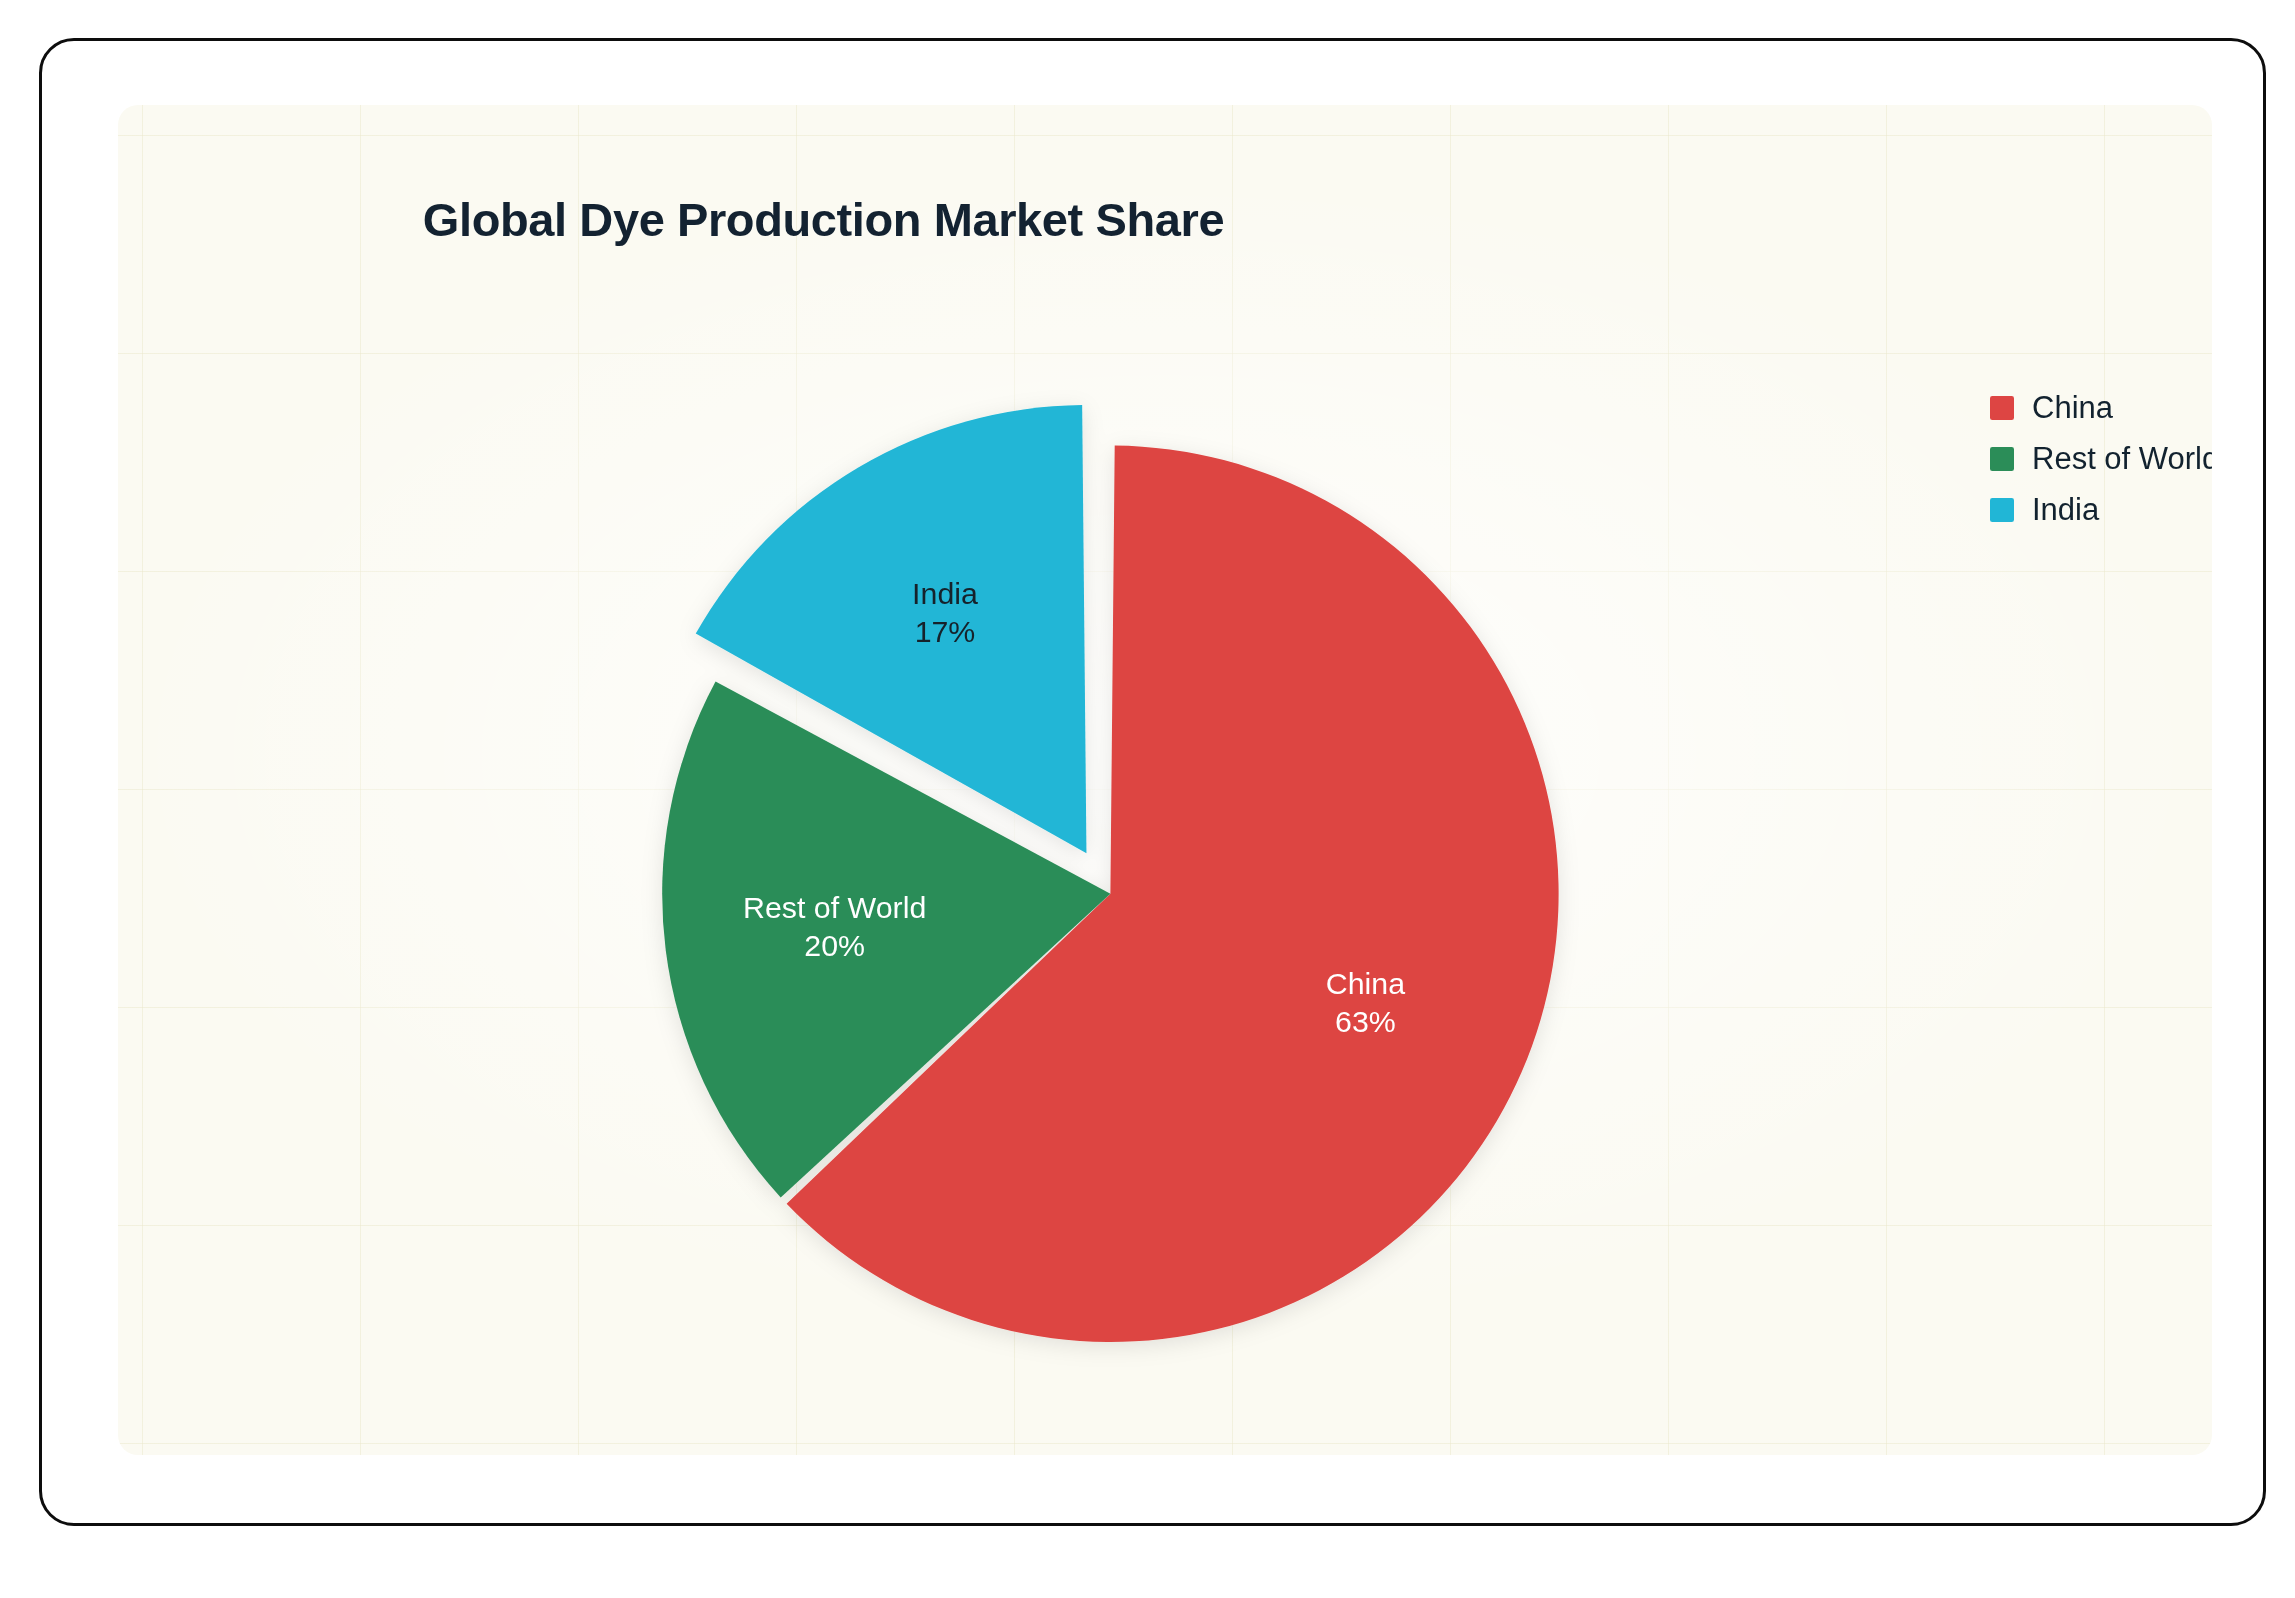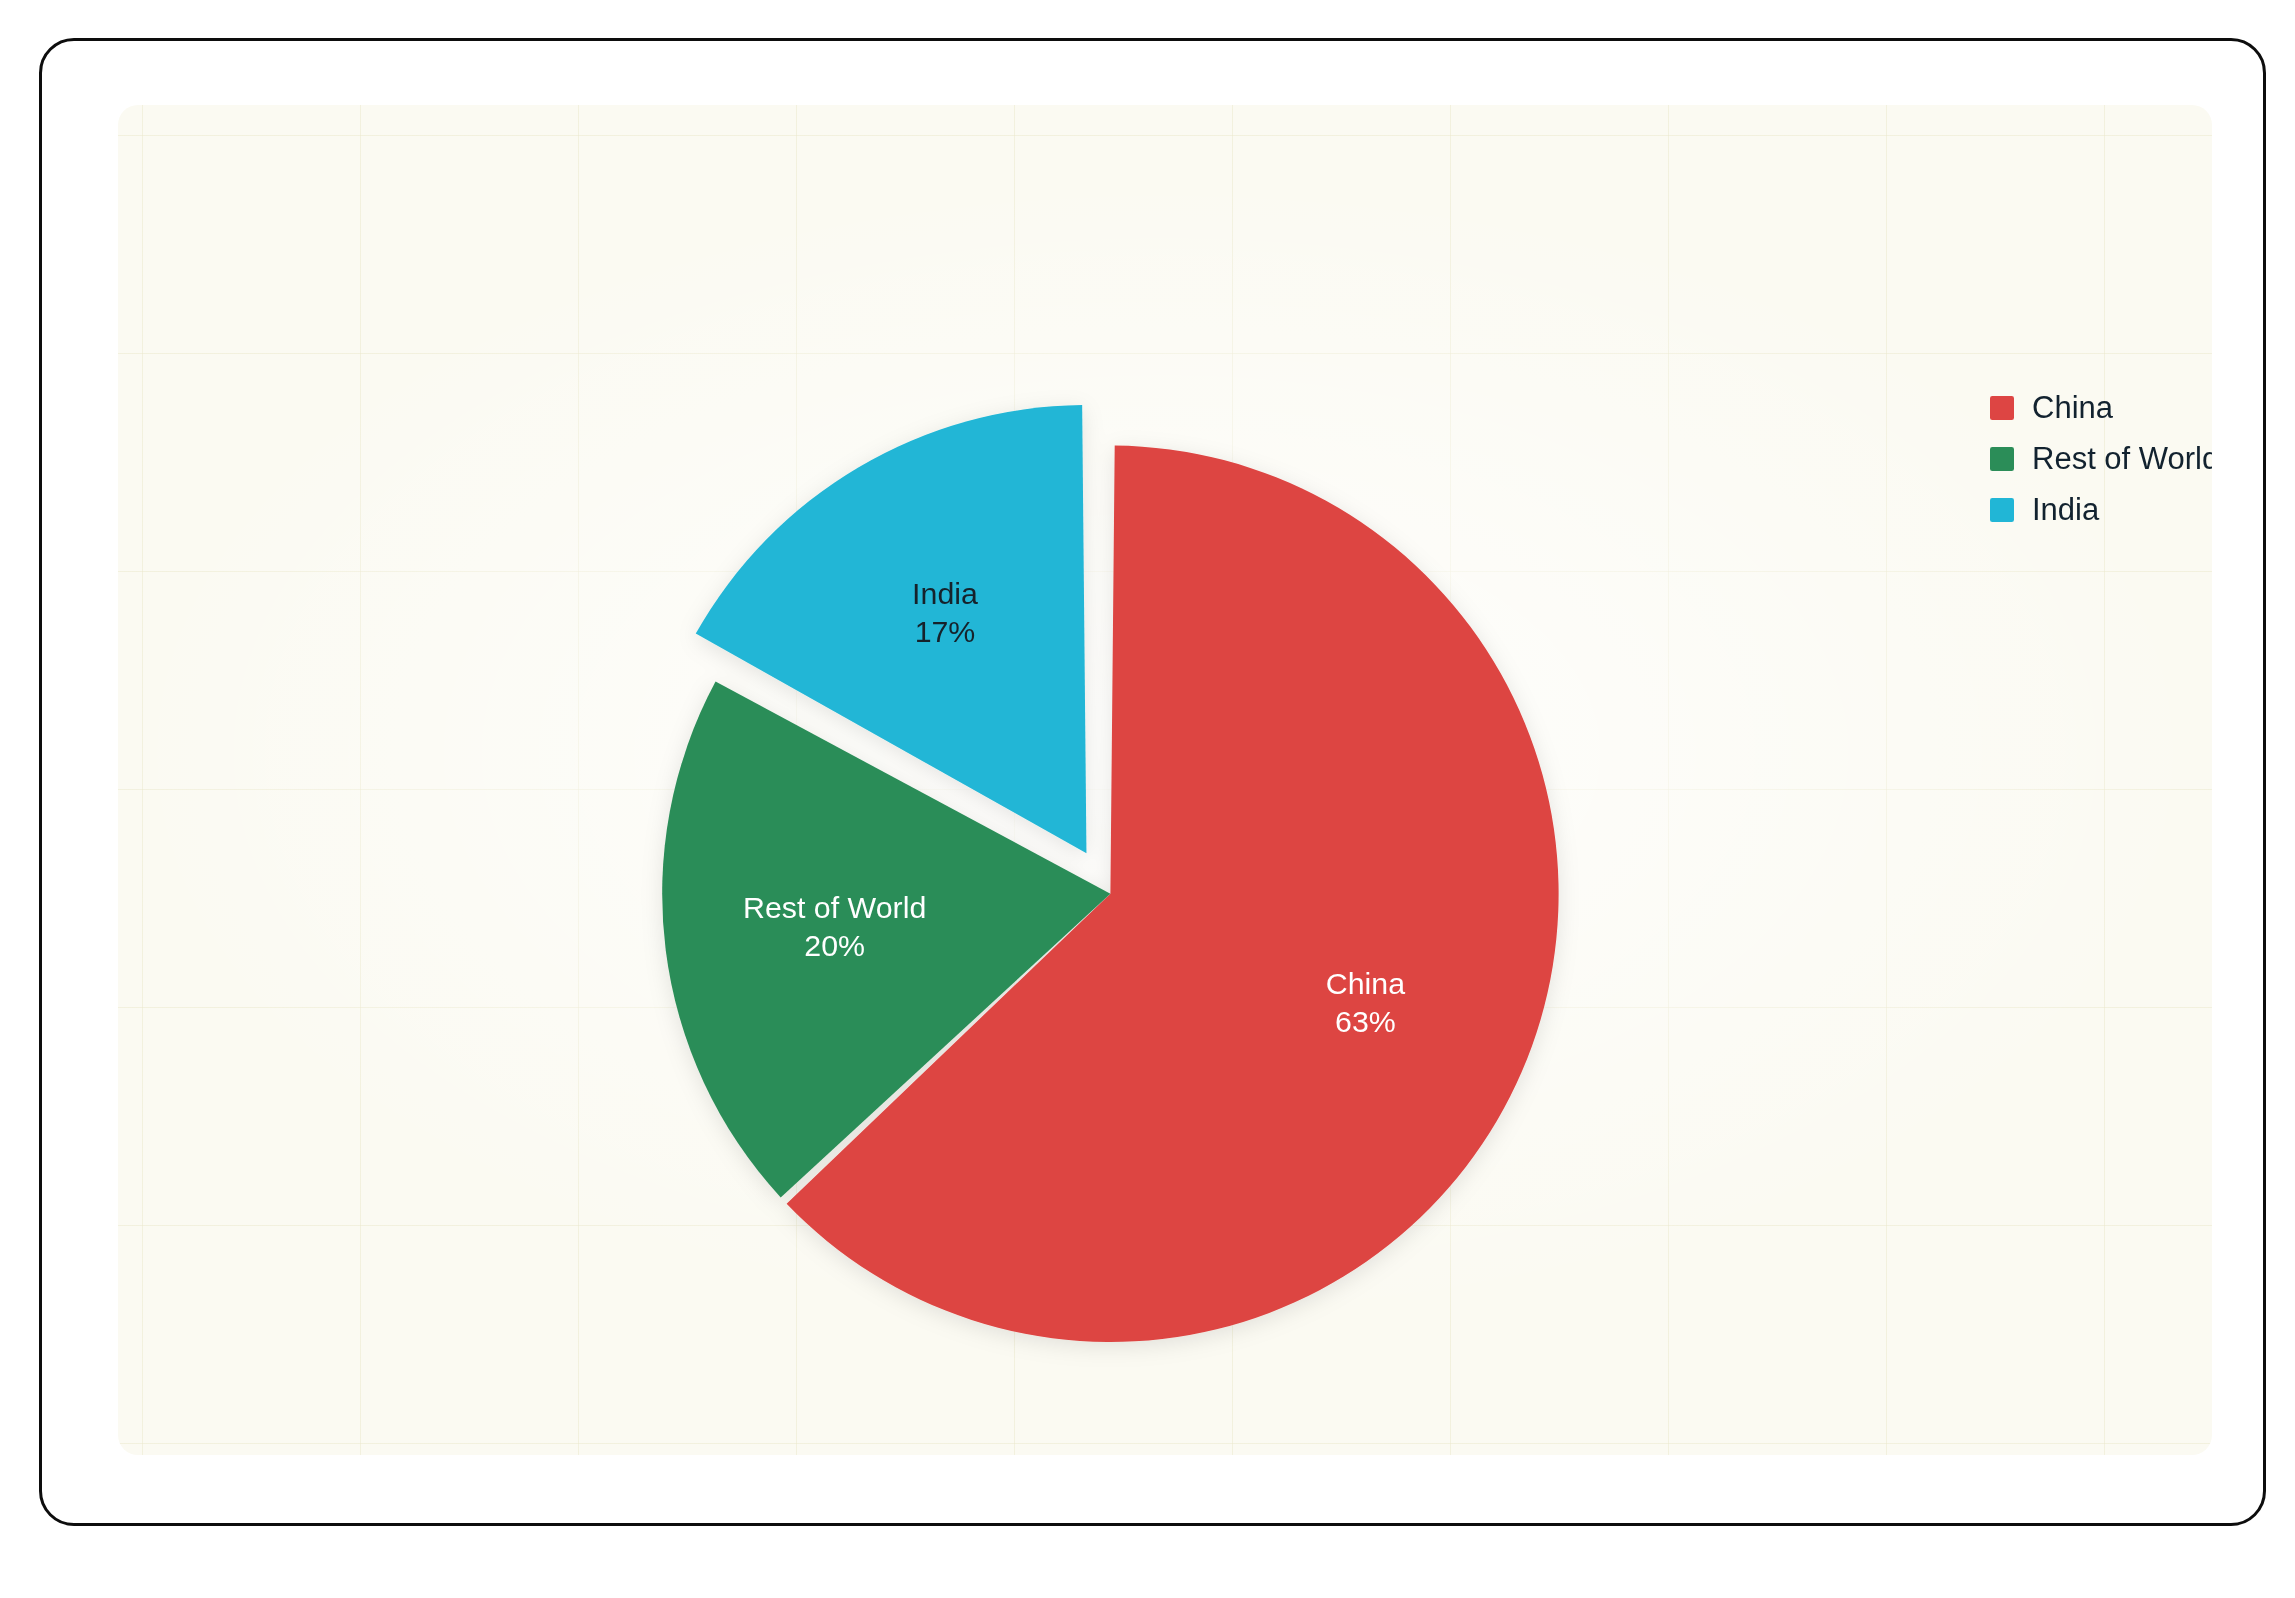--- a/index.html
+++ b/index.html
@@ -127,20 +127,21 @@
 </head>
 <body>
 
 <div id="app-frame">
 
   <div id="chart-panel">
 
     <div id="panel-grid"></div>
     <div id="panel-vignette"></div>
 
+    <div id="chart-title">Global Dye Production Market Share</div>
 
     <div id="pie-wrap">
       <svg id="pie-svg" viewBox="0 0 2760 1780">
         <defs>
           <filter id="pieShadow" x="-25%" y="-25%" width="150%" height="150%">
             <feDropShadow dx="0" dy="6" stdDeviation="14" flood-color="#000000" flood-opacity="0.10"></feDropShadow>
           </filter>
         </defs>
         <g id="pie-slices" filter="url(#pieShadow)">
             <path d="M 1308 1040 L 1313.6731056062783 449.0272291612921 A 591 591 0 1 1 881.0828984226845 1448.6842159673213 Z" fill="#dd4543"></path>

